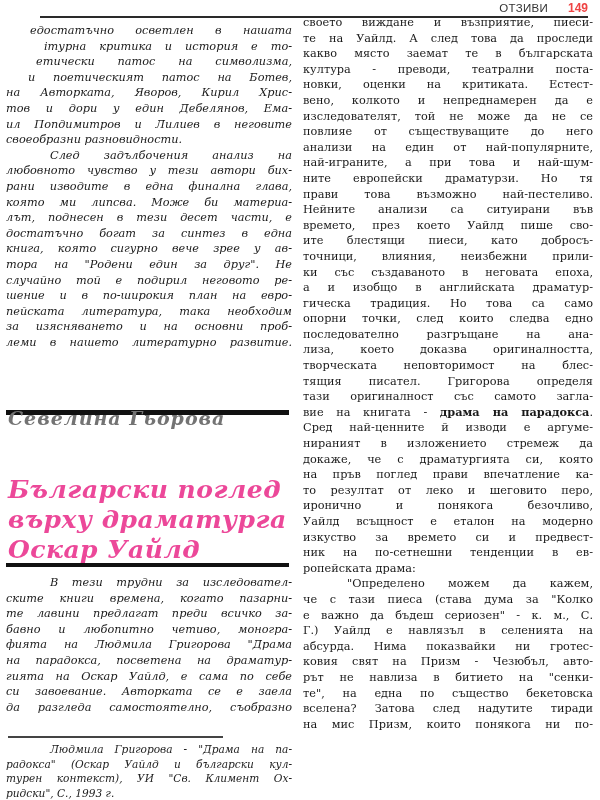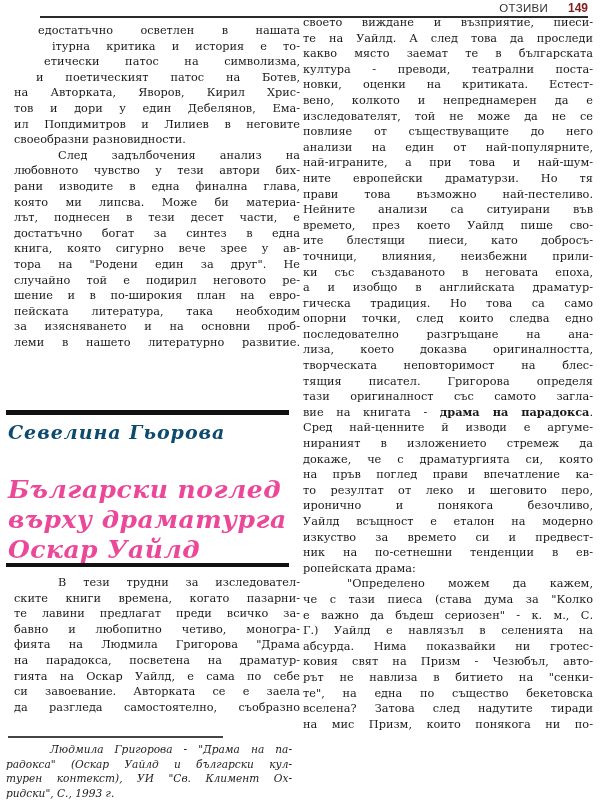--- a/index.html
+++ b/index.html
@@ -1,35 +1,35 @@
 <!DOCTYPE html>
 <html><head>
 <meta charset="utf-8">
 <style>
   html, body { margin: 0; padding: 0; background: #ffffff; }
   body { width: 600px; height: 800px; overflow: hidden; position: relative; color: #1a1a1a; font-family: "DejaVu Serif", serif; }
   .page { position: absolute; inset: 0; }
 
   .running-head { position: absolute; top: 0; left: 40px; right: 12px; height: 16px; }
   .running-head .section { position: absolute; right: 40px; top: 2px; font-family: "Liberation Sans", sans-serif; font-size: 11.5px; letter-spacing: 0.3px; color: #333; }
-  .running-head .pageno { position: absolute; right: 0; top: 1px; font-family: "Liberation Sans", sans-serif; font-size: 12px; font-weight: bold; color: #7f1d1d; }
+  .running-head .pageno { position: absolute; right: 0; top: 1px; font-family: "Liberation Sans", sans-serif; font-size: 12px; font-weight: bold; color: #ef4444; }
   .head-rule { position: absolute; top: 16px; left: 40px; right: 12px; height: 2px; background: #2a2a2a; }
 
   .col { position: absolute; font-size: 11.3px; line-height: 15.6px; text-align: justify; }
-  .col-left { left: 14px; width: 286px; }
+  .col-left { left: 6px; width: 286px; font-style: italic; }
   .col-right { left: 303px; width: 290px; top: 15px; }
 
   .line { display: block; white-space: nowrap; text-align: justify; text-align-last: justify; height: 15.6px; overflow: hidden; }
   .line.last { text-align-last: left; }
   .line.indent { padding-left: 44px; }
 
   .lt1 { top: 23px; }
 
   .rule-thick { position: absolute; left: 6px; width: 283px; height: 5px; background: #111; }
-  .author { position: absolute; left: 8px; top: 421px; font-family: "DejaVu Serif", serif; font-style: italic; font-weight: bold; font-size: 19px; letter-spacing: 1px; color: #0c4a6e; }
+  .author { position: absolute; left: 8px; top: 407px; font-family: "DejaVu Serif", serif; font-style: italic; font-weight: bold; font-size: 19px; letter-spacing: 1px; color: #737373; }
   .title { position: absolute; left: 8px; top: 475px; width: 285px; font-family: "DejaVu Serif", serif; font-style: italic; font-weight: bold; font-size: 25px; line-height: 30px; color: #ec4899; letter-spacing: 0.5px; }
   .title span { display: block; white-space: nowrap; }
 
   .lt3 { top: 575px; }
 
   .footnote-rule { position: absolute; left: 8px; top: 736px; width: 215px; height: 1.5px; background: #444; }
   .footnote { position: absolute; left: 6px; top: 742px; width: 286px; font-style: italic; font-size: 10.6px; line-height: 14.5px; color: #222; }
   .footnote .line { height: 14.5px; }
 
   b.em { font-weight: bold; }

